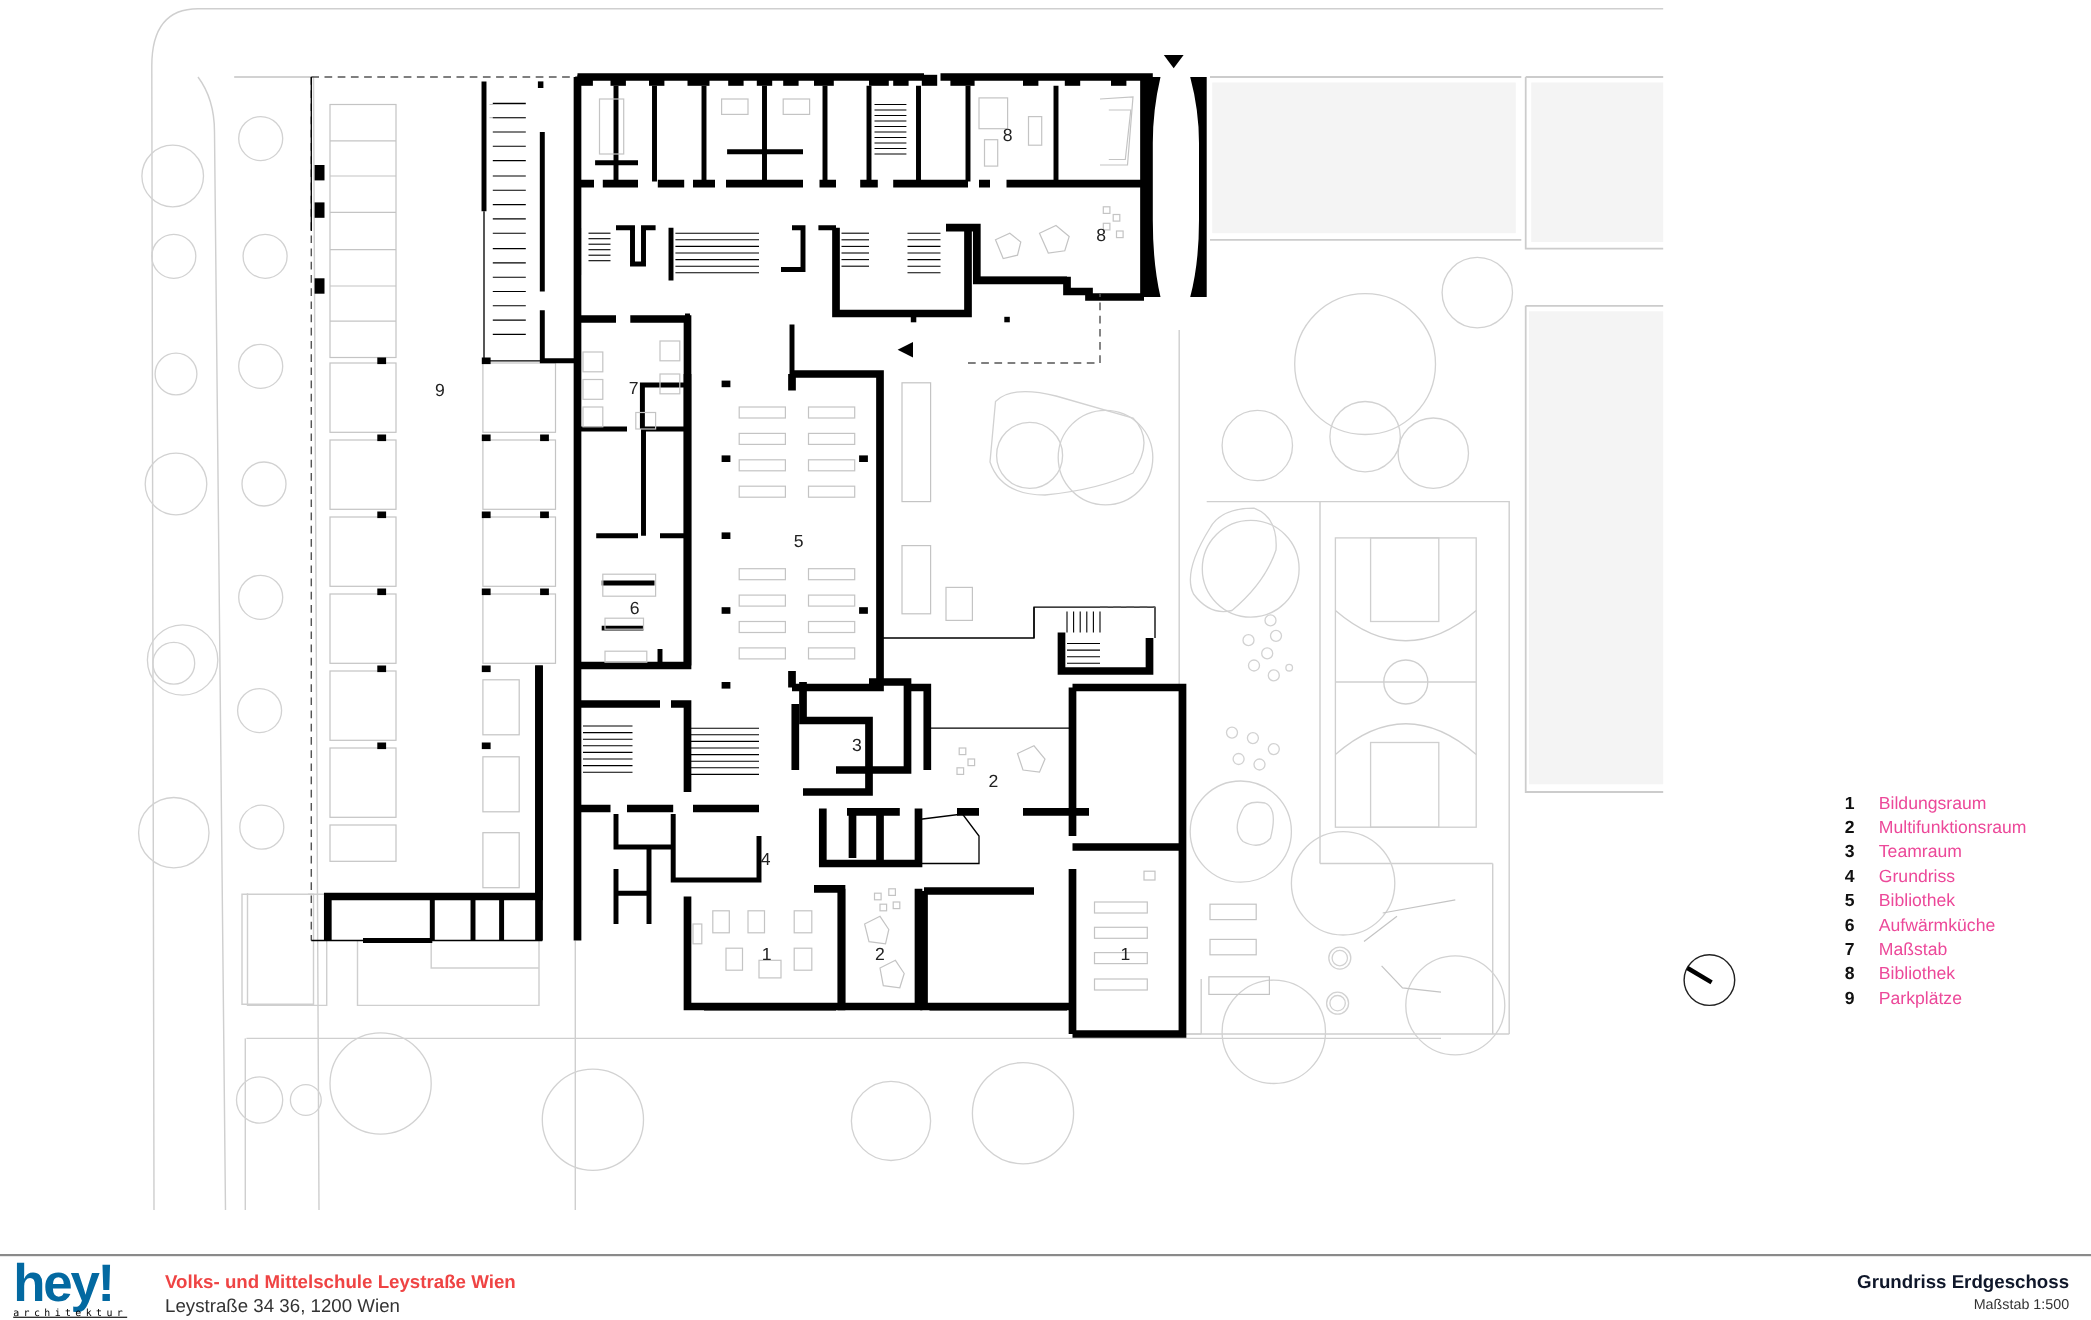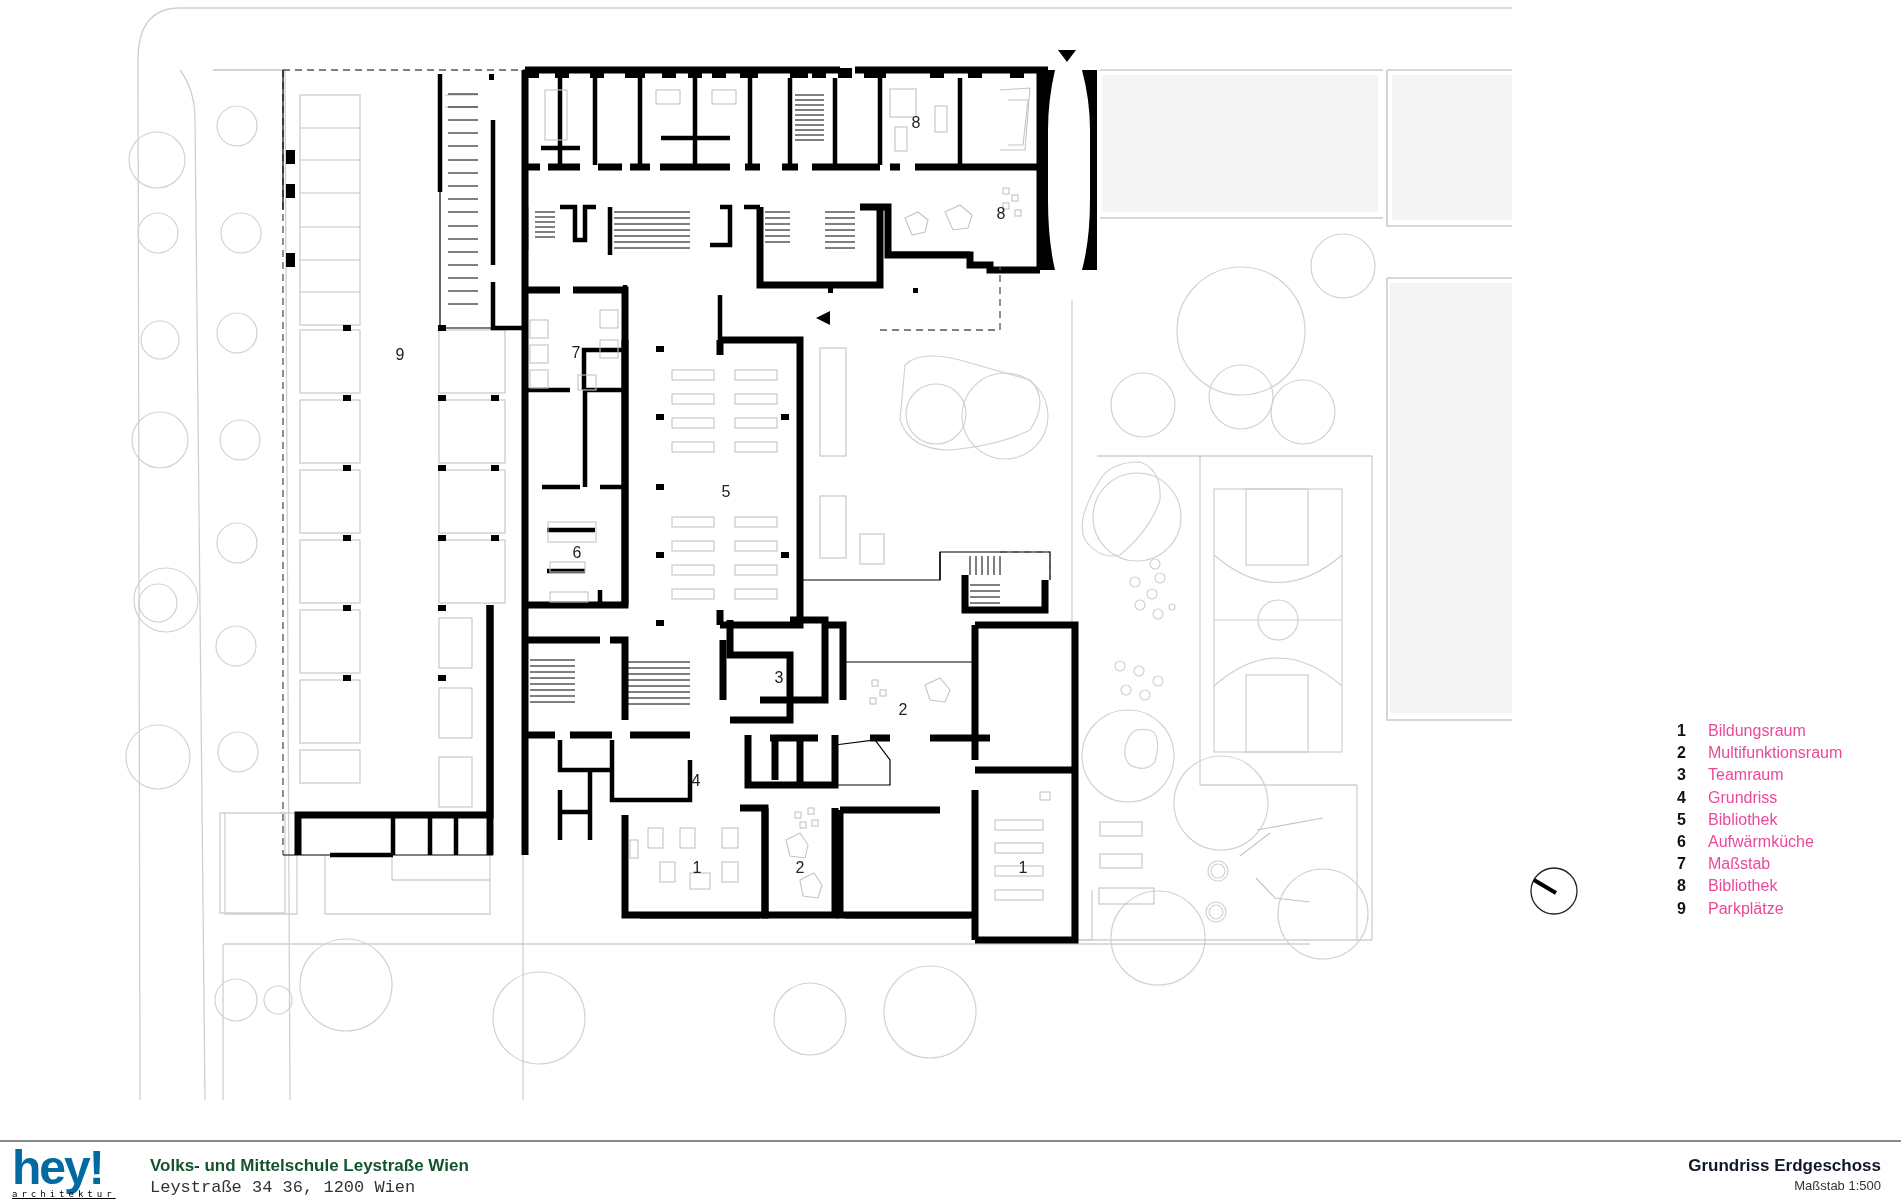--- a/index.html
+++ b/index.html
@@ -26,22 +26,22 @@
   .leg-label { color: #ec4899; }
 
   #north { position: absolute; left: 1529px; top: 866px; width: 50px; height: 50px; }
 
   #footer-line { position: absolute; left: 0; top: 1140px; width: 1901px; height: 2px; background: #8a8a8a; }
   #logo { position: absolute; left: 12px; top: 1145px; }
   #logo-main { font-family: "Liberation Sans", sans-serif; font-weight: bold; font-size: 48px;
                letter-spacing: -2px; line-height: 46px; color: #0369a1; }
   #logo-sub { font-family: "DejaVu Sans Mono", monospace; font-size: 9px; letter-spacing: 4px; color: #000; margin-top: -2px; text-decoration: underline; }
   #project { position: absolute; left: 150px; top: 1156px; }
-  #project-title { font-weight: bold; font-size: 17px; color: #14532d; }
-  #project-address { font-size: 17px; color: #333; margin-top: 2px; font-family: Liberation Mono, monospace; }
+  #project-title { font-weight: bold; font-size: 17px; color: #ef4444; }
+  #project-address { font-size: 17px; color: #333; margin-top: 2px; }
   #sheet { position: absolute; right: 20px; top: 1156px; text-align: right; }
   #sheet-title { font-weight: bold; font-size: 17px; color: #0f172a; }
   #sheet-scale { font-size: 13px; color: #333; margin-top: 2px; }
 </style>
 </head>
 <body>
 
 <svg id="plan" viewBox="0 0 1901 1120" xmlns="http://www.w3.org/2000/svg">
 
   <g>

